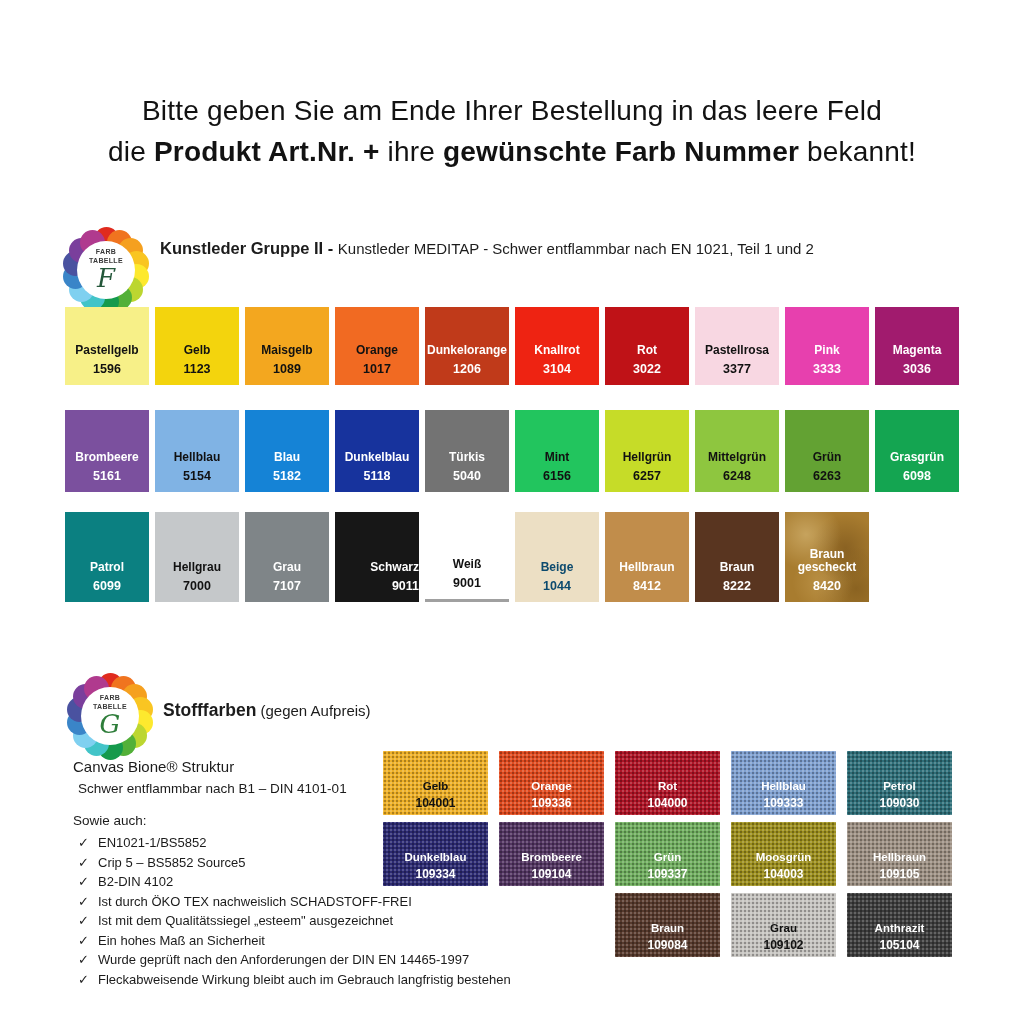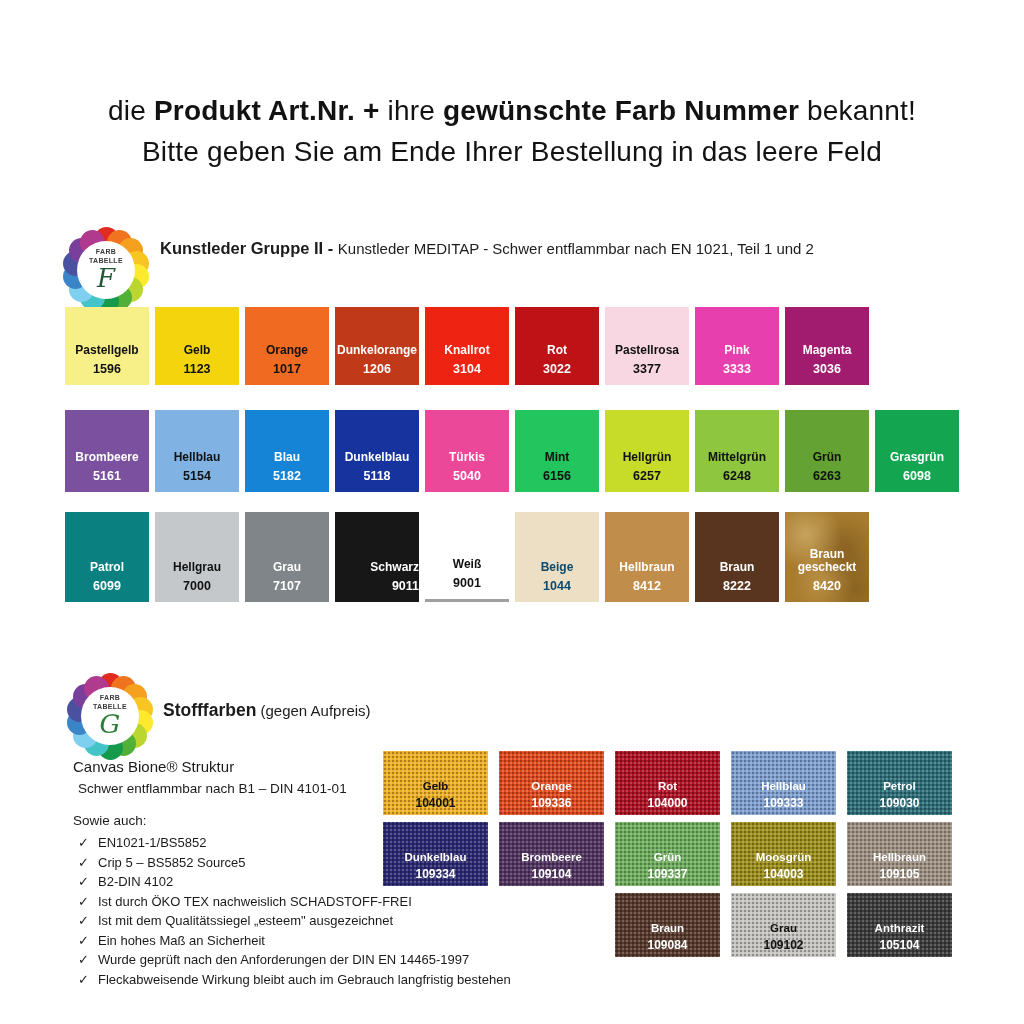--- a/index.html
+++ b/index.html
@@ -84,22 +84,22 @@
   .canvas-subtitle { font-size:13.5px; line-height:19px; margin-left:5px; margin-top:2px; }
   .sowie { font-size:13.5px; margin-top:13px; line-height:19px; }
   .checklist { margin-top:3px; margin-left:5px; }
   .check-item { display:flex; gap:8px; font-size:13px; line-height:19.5px; }
   .check-mark { width:12px; color:#222; }
 </style>
 </head>
 <body>
 
 <div class="header">
+  <div>Bitte geben Sie am Ende Ihrer Bestellung in das leere Feld</div>
   <div><span>die </span><b>Produkt Art.Nr. +</b><span> ihre </span><b>gewünschte Farb Nummer</b><span> bekannt!</span></div>
-  <div>Bitte geben Sie am Ende Ihrer Bestellung in das leere Feld</div>
 </div>
 
 <div class="flower flower-f">
   <div>
       <div class="petal" style="left: 31.5px; top: 0.5px; background: rgb(224, 43, 30);"></div>
       <div class="petal" style="left: 44.9504px; top: 3.56996px; background: rgb(240, 116, 31);"></div>
       <div class="petal" style="left: 55.7368px; top: 12.1718px; background: rgb(245, 160, 31);"></div>
       <div class="petal" style="left: 61.7228px; top: 24.6019px; background: rgb(249, 197, 34);"></div>
       <div class="petal" style="left: 61.7228px; top: 38.3981px; background: rgb(253, 233, 46);"></div>
       <div class="petal" style="left: 55.7368px; top: 50.8282px; background: rgb(188, 214, 48);"></div>
@@ -122,20 +122,24 @@
 
 <div class="srow row-f1">
     <div class="sw" style="background-color: rgb(247, 240, 136); color: rgb(17, 17, 17);">
       <span class="sw-name">Pastellgelb</span>
       <span class="sw-code">1596</span>
     </div>
     <div class="sw" style="background-color: rgb(243, 212, 13); color: rgb(17, 17, 17);">
       <span class="sw-name">Gelb</span>
       <span class="sw-code">1123</span>
     </div>
+    <div class="sw" style="background-color: rgb(243, 167, 31); color: rgb(17, 17, 17);">
+      <span class="sw-name">Maisgelb</span>
+      <span class="sw-code">1089</span>
+    </div>
     <div class="sw" style="background-color: rgb(241, 106, 34); color: rgb(17, 17, 17);">
       <span class="sw-name">Orange</span>
       <span class="sw-code">1017</span>
     </div>
     <div class="sw" style="background-color: rgb(192, 58, 26); color: rgb(255, 255, 255);">
       <span class="sw-name">Dunkelorange</span>
       <span class="sw-code">1206</span>
     </div>
     <div class="sw" style="background-color: rgb(238, 35, 18); color: rgb(255, 255, 255);">
       <span class="sw-name">Knallrot</span>
@@ -168,21 +172,21 @@
       <span class="sw-code">5154</span>
     </div>
     <div class="sw" style="background-color: rgb(21, 131, 214); color: rgb(255, 255, 255);">
       <span class="sw-name">Blau</span>
       <span class="sw-code">5182</span>
     </div>
     <div class="sw" style="background-color: rgb(23, 51, 157); color: rgb(255, 255, 255);">
       <span class="sw-name">Dunkelblau</span>
       <span class="sw-code">5118</span>
     </div>
-    <div class="sw" style="background-color: #ec4899; color: rgb(255, 255, 255);">
+    <div class="sw" style="background-color: #737373; color: rgb(255, 255, 255);">
       <span class="sw-name">Türkis</span>
       <span class="sw-code">5040</span>
     </div>
     <div class="sw" style="background-color: #22c55e; color: rgb(17, 17, 17);">
       <span class="sw-name">Mint</span>
       <span class="sw-code">6156</span>
     </div>
     <div class="sw" style="background-color: rgb(198, 220, 40); color: rgb(17, 17, 17);">
       <span class="sw-name">Hellgrün</span>
       <span class="sw-code">6257</span>

